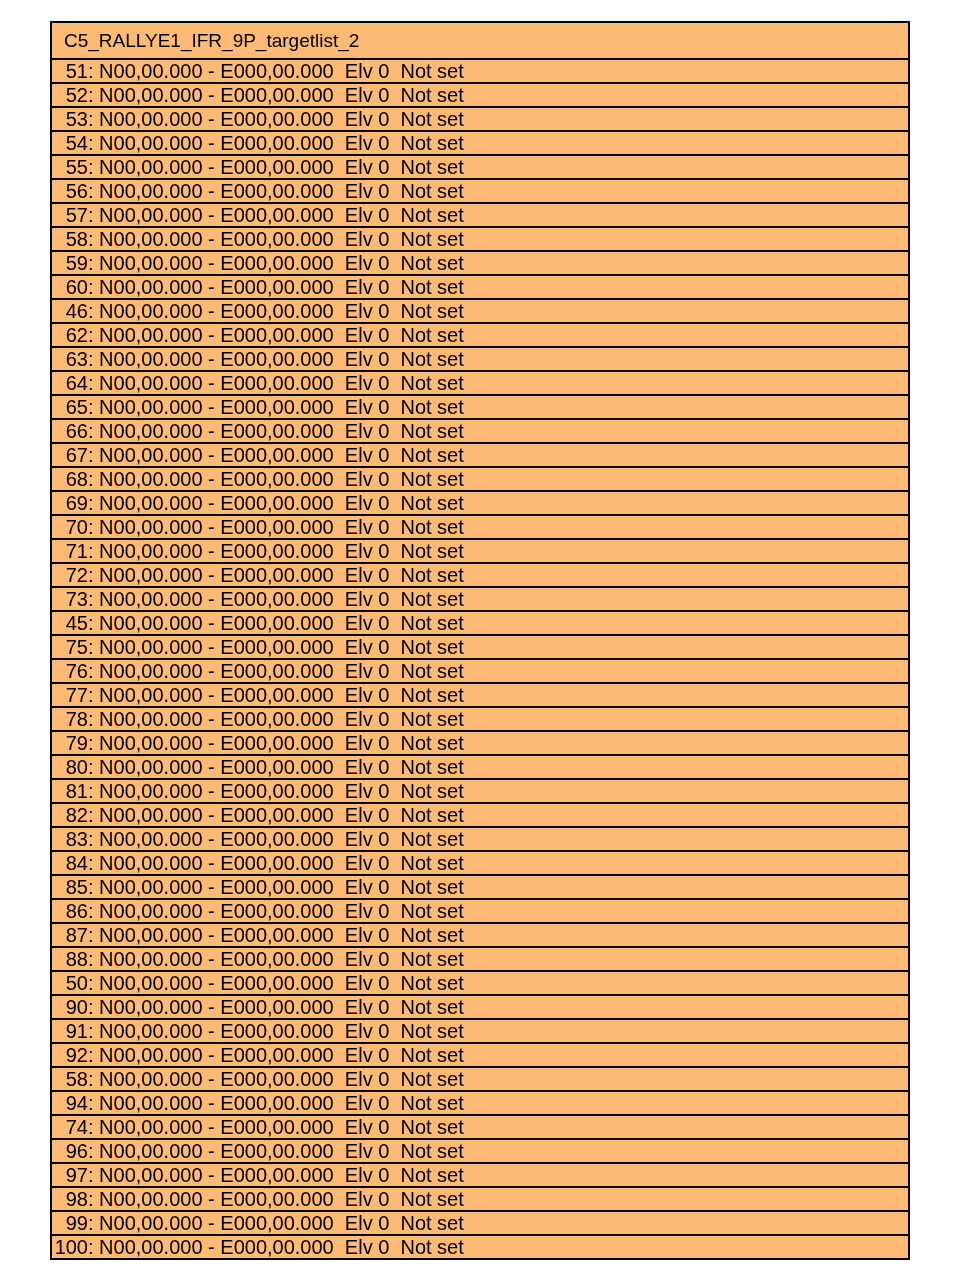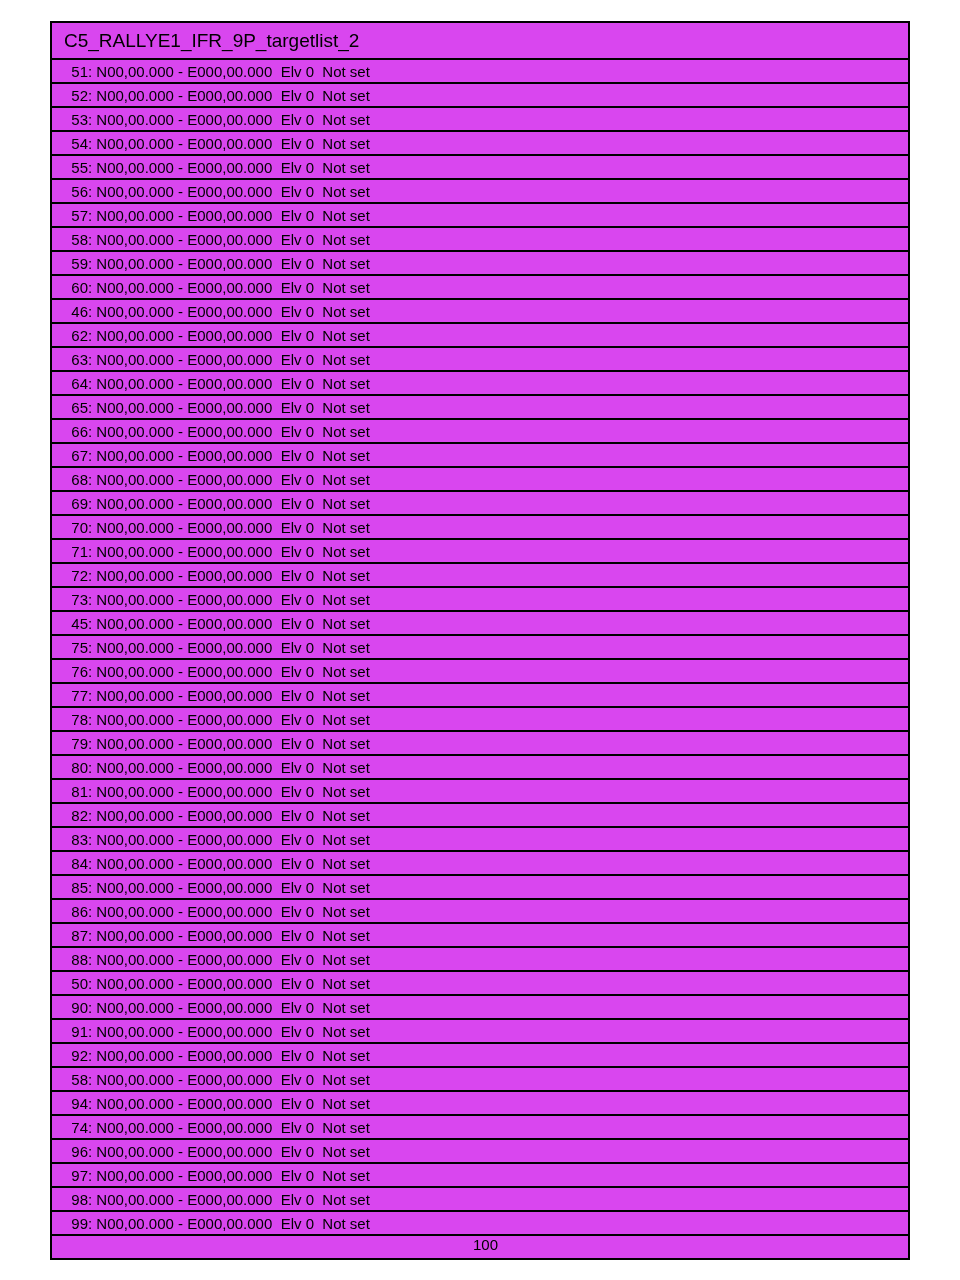--- a/index.html
+++ b/index.html
@@ -8,41 +8,41 @@
     width: 960px; height: 1280px;
     background: #ffffff;
     font-family: "Liberation Sans", sans-serif;
     color: #000000;
   }
   .panel {
     position: absolute;
     left: 50px; top: 21px;
     width: 860px;
     border: 2px solid #000000;
-    background: #d946ef;
+    background: #fdba74;
   }
   .title-row {
     height: 37px;
     border-bottom: 2px solid #000000;
     display: flex;
     align-items: center;
     padding-left: 12px;
     font-size: 19px;
     white-space: pre;
   }
   .row {
     height: 24px;
     border-bottom: 2px solid #000000;
     display: flex;
     align-items: center;
-    font-size: 15px;
+    font-size: 20px;
     white-space: pre;
     overflow: hidden;
   }
-  .row:last-child { border-bottom: none; height: 22px; flex-direction: column; }
+  .row:last-child { border-bottom: none; height: 22px; }
   .row .num {
     display: inline-block;
     width: 36px;
     text-align: right;
     flex: 0 0 36px;
   }
 </style>
 </head>
 <body>
 

